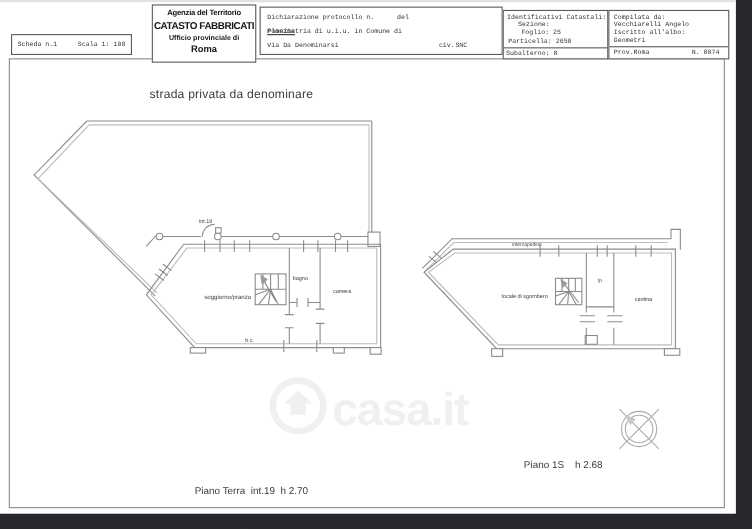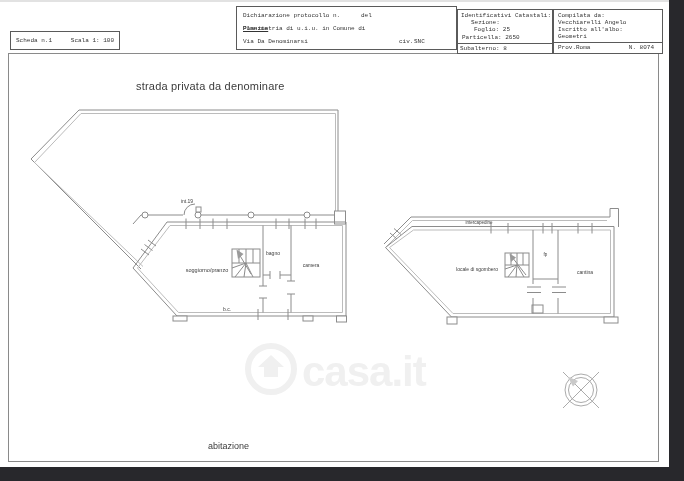--- a/index.html
+++ b/index.html
@@ -57,20 +57,26 @@
 <div class="stage">
   <div class="sheet">
 
     <div class="frame"></div>
 
     <div class="box scheda-box mono">
       <span>Scheda n.1</span>
       <span>Scala 1: 100</span>
     </div>
 
+    <div class="box agency-box">
+      <div class="l1">Agenzia del Territorio</div>
+      <div class="l2">CATASTO FABBRICATI</div>
+      <div class="l3">Ufficio provinciale di</div>
+      <div class="l4">Roma</div>
+    </div>
 
     <div class="box decl-box mono">
       <span class="d-r1l">Dichiarazione protocollo n.</span>
       <span class="d-r1r">del</span>
       <span class="d-r2"><span>Planimetria di u.i.u. in Comune di </span><u>Pomezia</u></span>
       <span class="d-r3l">Via Da Denominarsi</span>
       <span class="d-r3c">civ.</span>
       <span class="d-r3v">SNC</span>
     </div>
 
@@ -89,22 +95,24 @@
       <div>Geometri</div>
       <div class="p-r4">
         <span>Prov.Roma</span>
         <span>N. 8074</span>
       </div>
     </div>
 
     <div class="street-label">strada privata da denominare</div>
 
     <div class="caption caption-ground">
+      <div>Piano Terra  int.19  h 2.70</div>
       <div>abitazione</div>
     </div>
+    <div class="caption caption-basement">Piano 1S    h 2.68</div>
 
     <svg class="plans" width="684" height="481" viewBox="0 0 684 481">
 
       <g>
         <circle cx="271" cy="367" r="23" fill="none" stroke="#f0f0f0" stroke-width="6"></circle>
         <path d="M271,353 l-13,12 h6 v10 h14 v-10 h6 Z" fill="#f0f0f0" stroke="none"></path>
         <text x="302" y="384" class="wm-text">casa.it</text>
       </g>
 
       <g>

